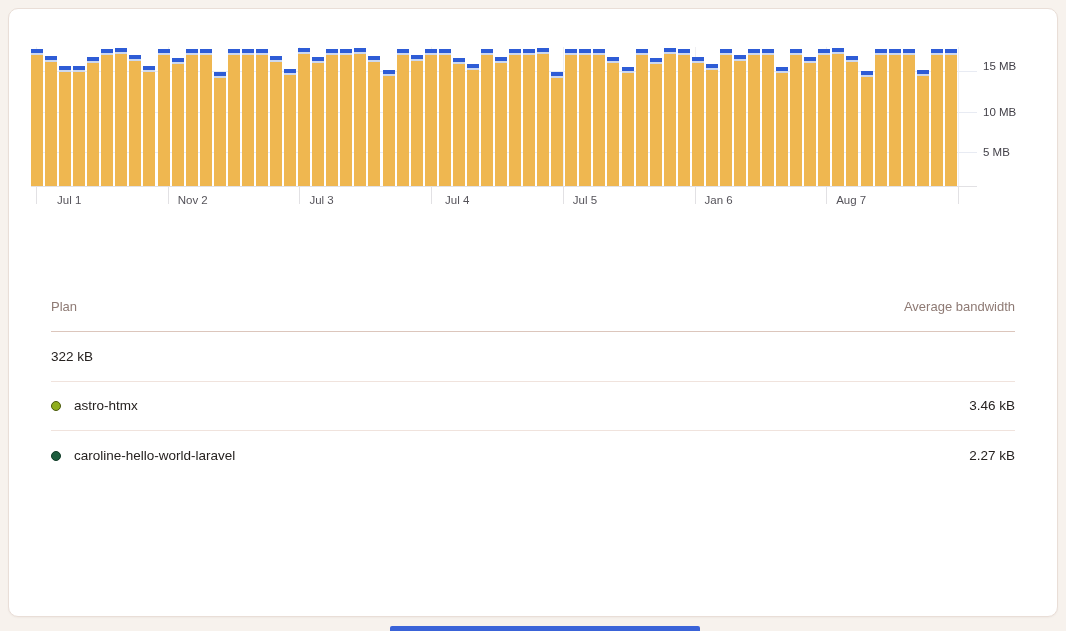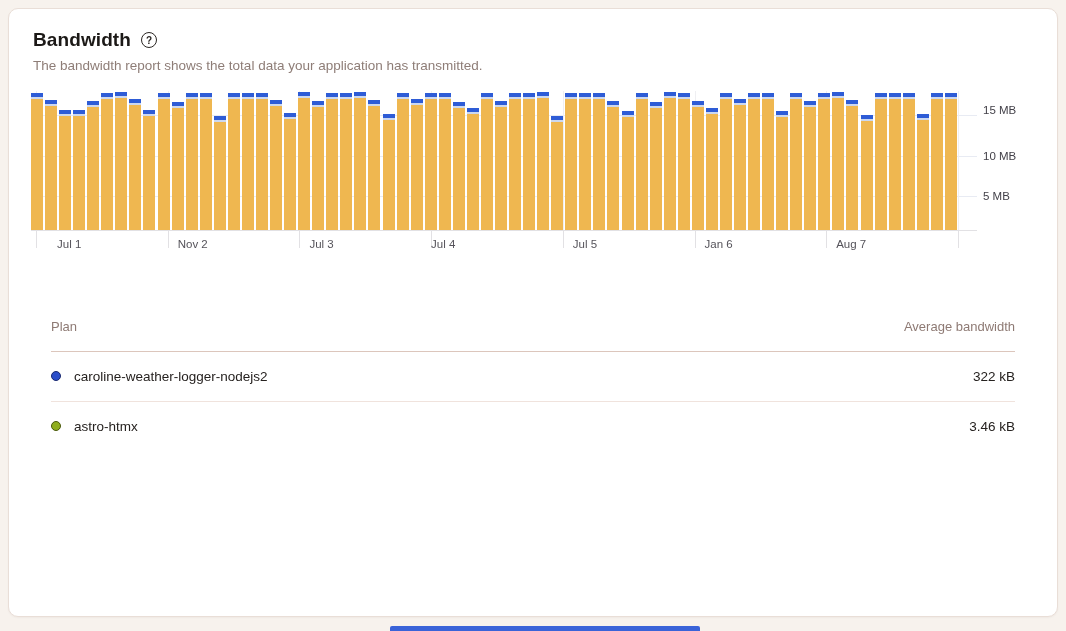--- a/index.html
+++ b/index.html
@@ -31,21 +31,21 @@
   .vday { position:absolute; top:0; width:1px; height:139px; background:#efeff2; }
   .axis-x { position:absolute; left:0; top:139px; width:946px; height:1px; background:#e2e1e4; }
   .tick { position:absolute; top:139px; width:1px; height:18px; background:#e2e1e4; }
   .xlabel { position:absolute; top:147px; font-size:11.5px; color:#55535a; white-space:nowrap; }
   .ylabel { position:absolute; left:952px; transform:translateY(-50%); font-size:11.5px; color:#434149; white-space:nowrap; }
   .bar { position:absolute; bottom:0; width:12px; display:flex; flex-direction:column; }
   .seg-blue  { height:4px; }
   .seg-light { height:2px; }
   .seg-orange{ flex:1; }
 
-  .table { margin:64px 42px 0 42px; }
+  .table { margin:88px 42px 0 42px; }
   .thead {
     display:flex; justify-content:space-between; align-items:flex-end;
     padding-bottom:17px; border-bottom:1px solid #dcc6bc;
     font-size:13px; color:#8e7a74;
   }
   .trow {
     display:flex; justify-content:space-between; align-items:center;
     height:49.5px; border-bottom:1px solid #f0e3dd; cursor:default;
   }
   .trow:last-child { border-bottom:none; }
@@ -56,48 +56,41 @@
 
   .home-indicator {
     position:absolute; left:390px; bottom:0; width:310px; height:5px;
     background:#3a63d8; border-radius:2px 2px 0 0;
   }
 </style>
 </head>
 <body>
 
 <div class="card">
-  <div class="hdr">
-    <div class="title-row">
-      <div class="title">Bandwidth</div>
-      <div class="help">?</div>
-    </div>
-    <div class="subtitle">The bandwidth report shows the total data your application has transmitted.</div>
-  </div>
 
   <div class="chart-area">
     <div class="plot">
         <div class="gridline" style="top:105.05813953488372px"></div>
         <div class="ylabel" style="top:105.05813953488372px">5 MB</div>
         <div class="gridline" style="top:64.65116279069768px"></div>
         <div class="ylabel" style="top:64.65116279069768px">10 MB</div>
         <div class="gridline" style="top:24.24418604651163px"></div>
         <div class="ylabel" style="top:19px">15 MB</div>
         <div class="vday" style="left:5px"></div>
         <div class="tick" style="left:5px"></div>
         <div class="xlabel" style="left:26px">Jul 1</div>
         <div class="vday" style="left:136.7px"></div>
         <div class="tick" style="left:136.7px"></div>
         <div class="xlabel" style="left:146.7px">Nov 2</div>
         <div class="vday" style="left:268.4px"></div>
         <div class="tick" style="left:268.4px"></div>
         <div class="xlabel" style="left:278.4px">Jul 3</div>
         <div class="vday" style="left:400.09999999999997px"></div>
         <div class="tick" style="left:400.09999999999997px"></div>
-        <div class="xlabel" style="left:400px">Jul 4</div>
+        <div class="xlabel" style="left:414px">Jul 4</div>
         <div class="vday" style="left:531.8px"></div>
         <div class="tick" style="left:531.8px"></div>
         <div class="xlabel" style="left:541.8px">Jul 5</div>
         <div class="vday" style="left:663.5px"></div>
         <div class="tick" style="left:663.5px"></div>
         <div class="xlabel" style="left:673.5px">Jan 6</div>
         <div class="vday" style="left:795.1999999999999px"></div>
         <div class="tick" style="left:795.1999999999999px"></div>
         <div class="xlabel" style="left:805.1999999999999px">Aug 7</div>
         <div class="vday" style="left:926.8999999999999px"></div>
@@ -436,30 +429,33 @@
       </div>
   </div>
 
   <div class="table">
     <div class="thead">
       <div>Plan</div>
       <div>Average bandwidth</div>
     </div>
     <div id="tbody">
         <div class="trow">
-          <div class="plan-cell">
-            <span class="dot" style="background:#2b4ec9;border-color:#1a2a70"></span>
-            <span class="plan-name">caroline-weather-logger-nodejs2</span>
-          </div>
           <div class="val">322 kB</div>
         </div>
         <div class="trow">
           <div class="plan-cell">
             <span class="dot" style="background:#8fae1e;border-color:#4a590e"></span>
             <span class="plan-name">astro-htmx</span>
           </div>
           <div class="val">3.46 kB</div>
         </div>
+        <div class="trow">
+          <div class="plan-cell">
+            <span class="dot" style="background:#1d5c3d;border-color:#103a26"></span>
+            <span class="plan-name">caroline-hello-world-laravel</span>
+          </div>
+          <div class="val">2.27 kB</div>
+        </div>
       </div>
   </div>
 </div>
 
 <div class="home-indicator" style="background: rgb(58, 99, 216);"></div>
 
 </body></html>

